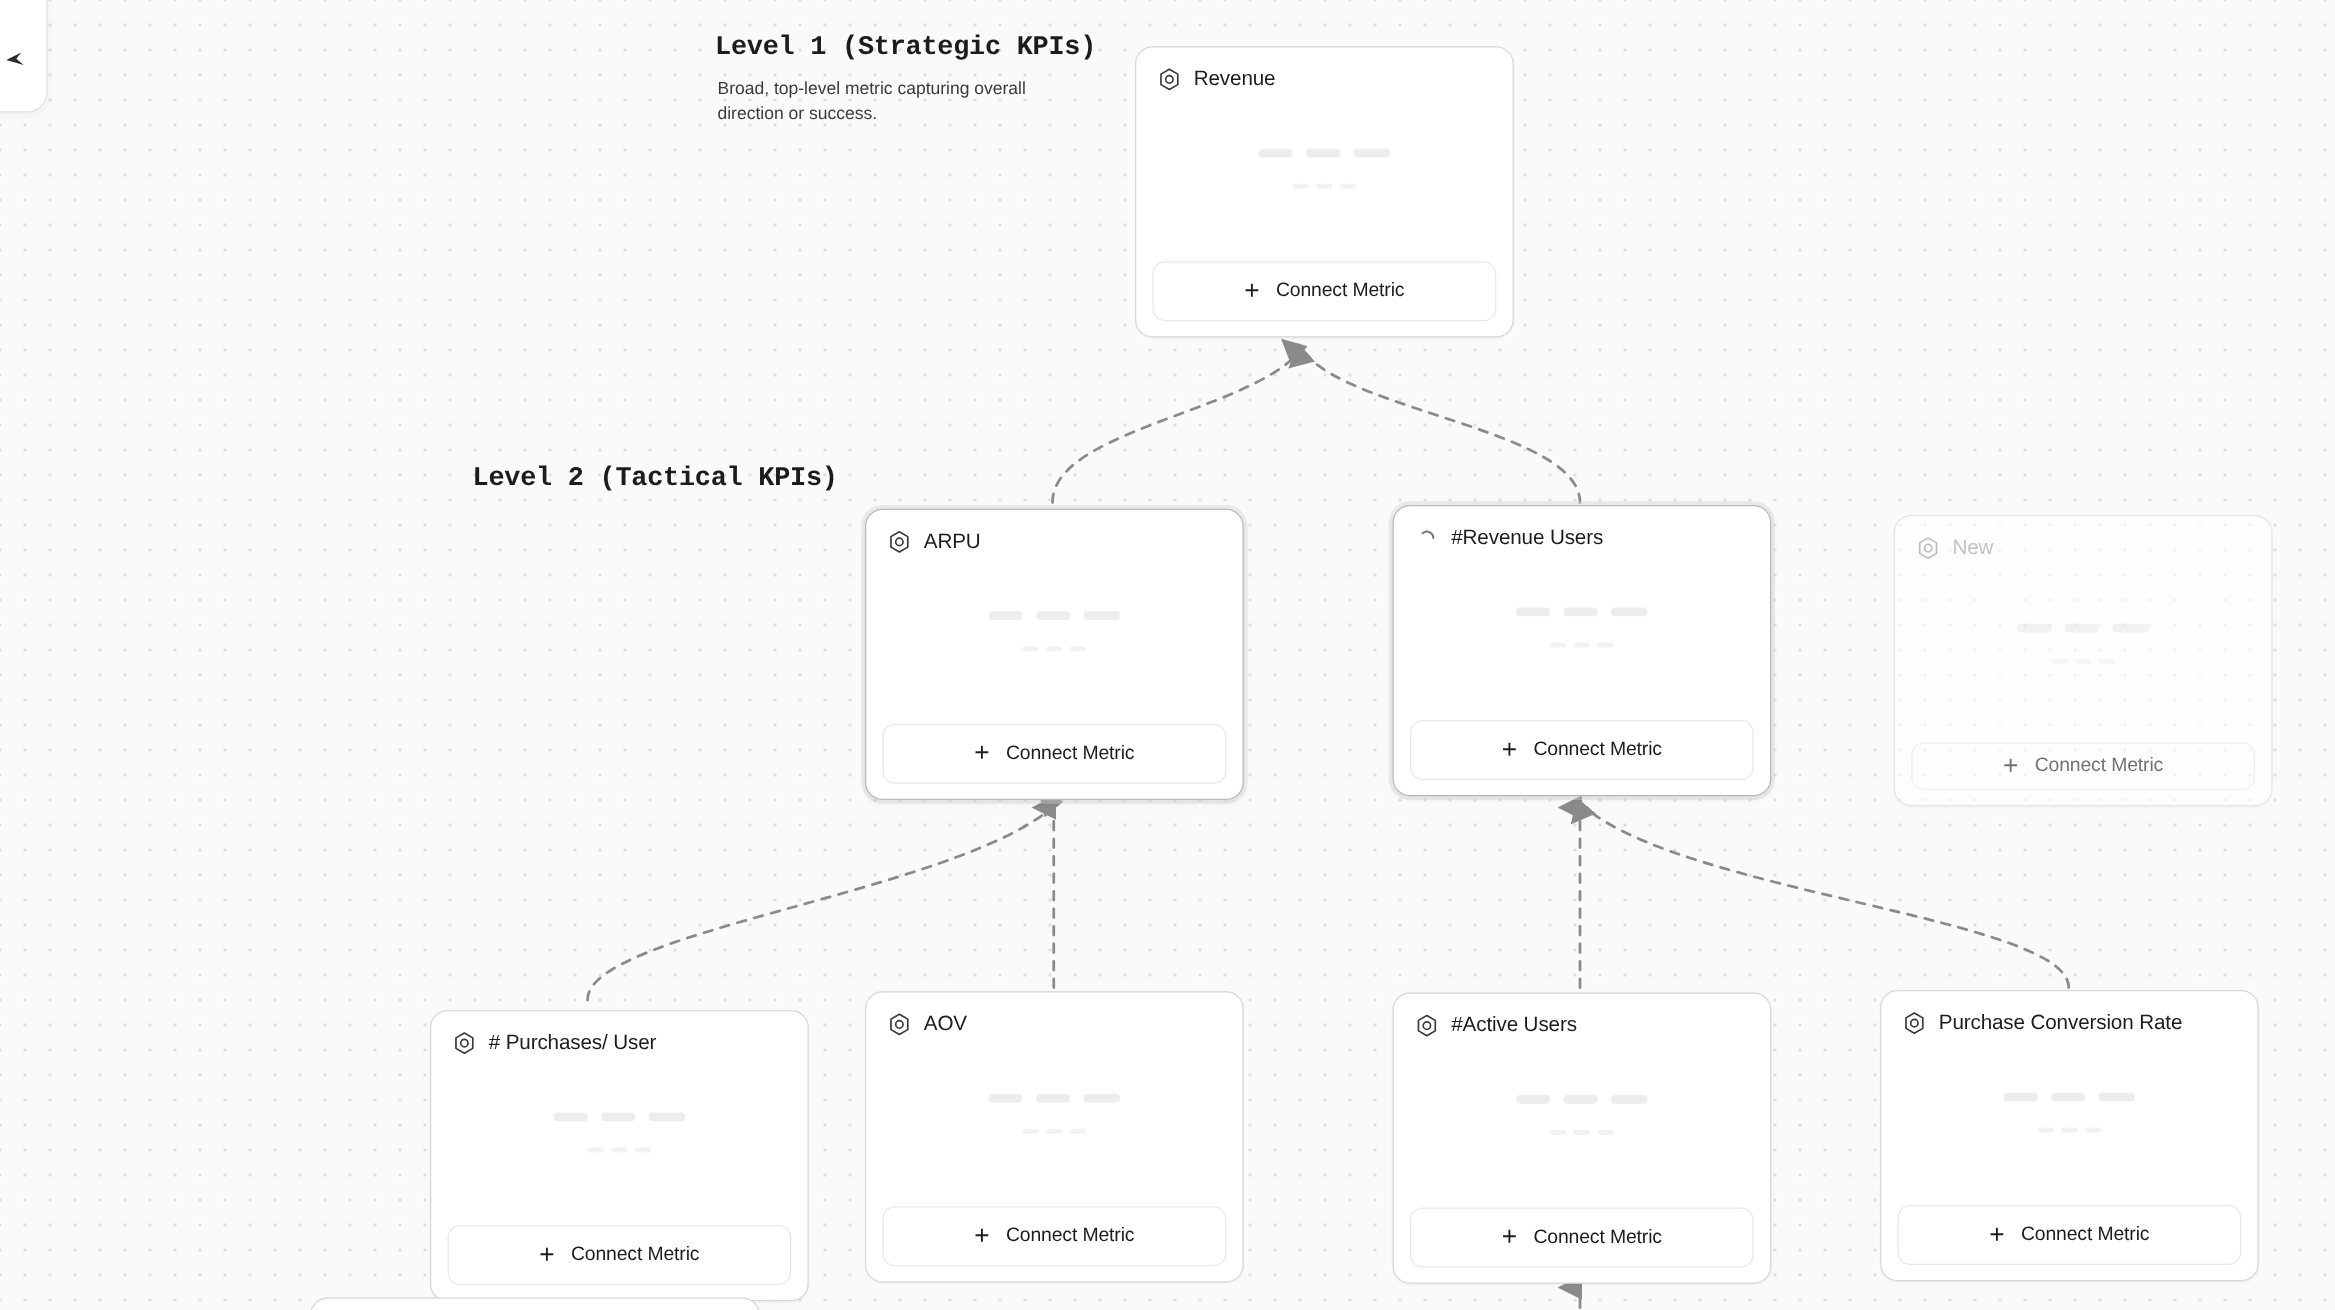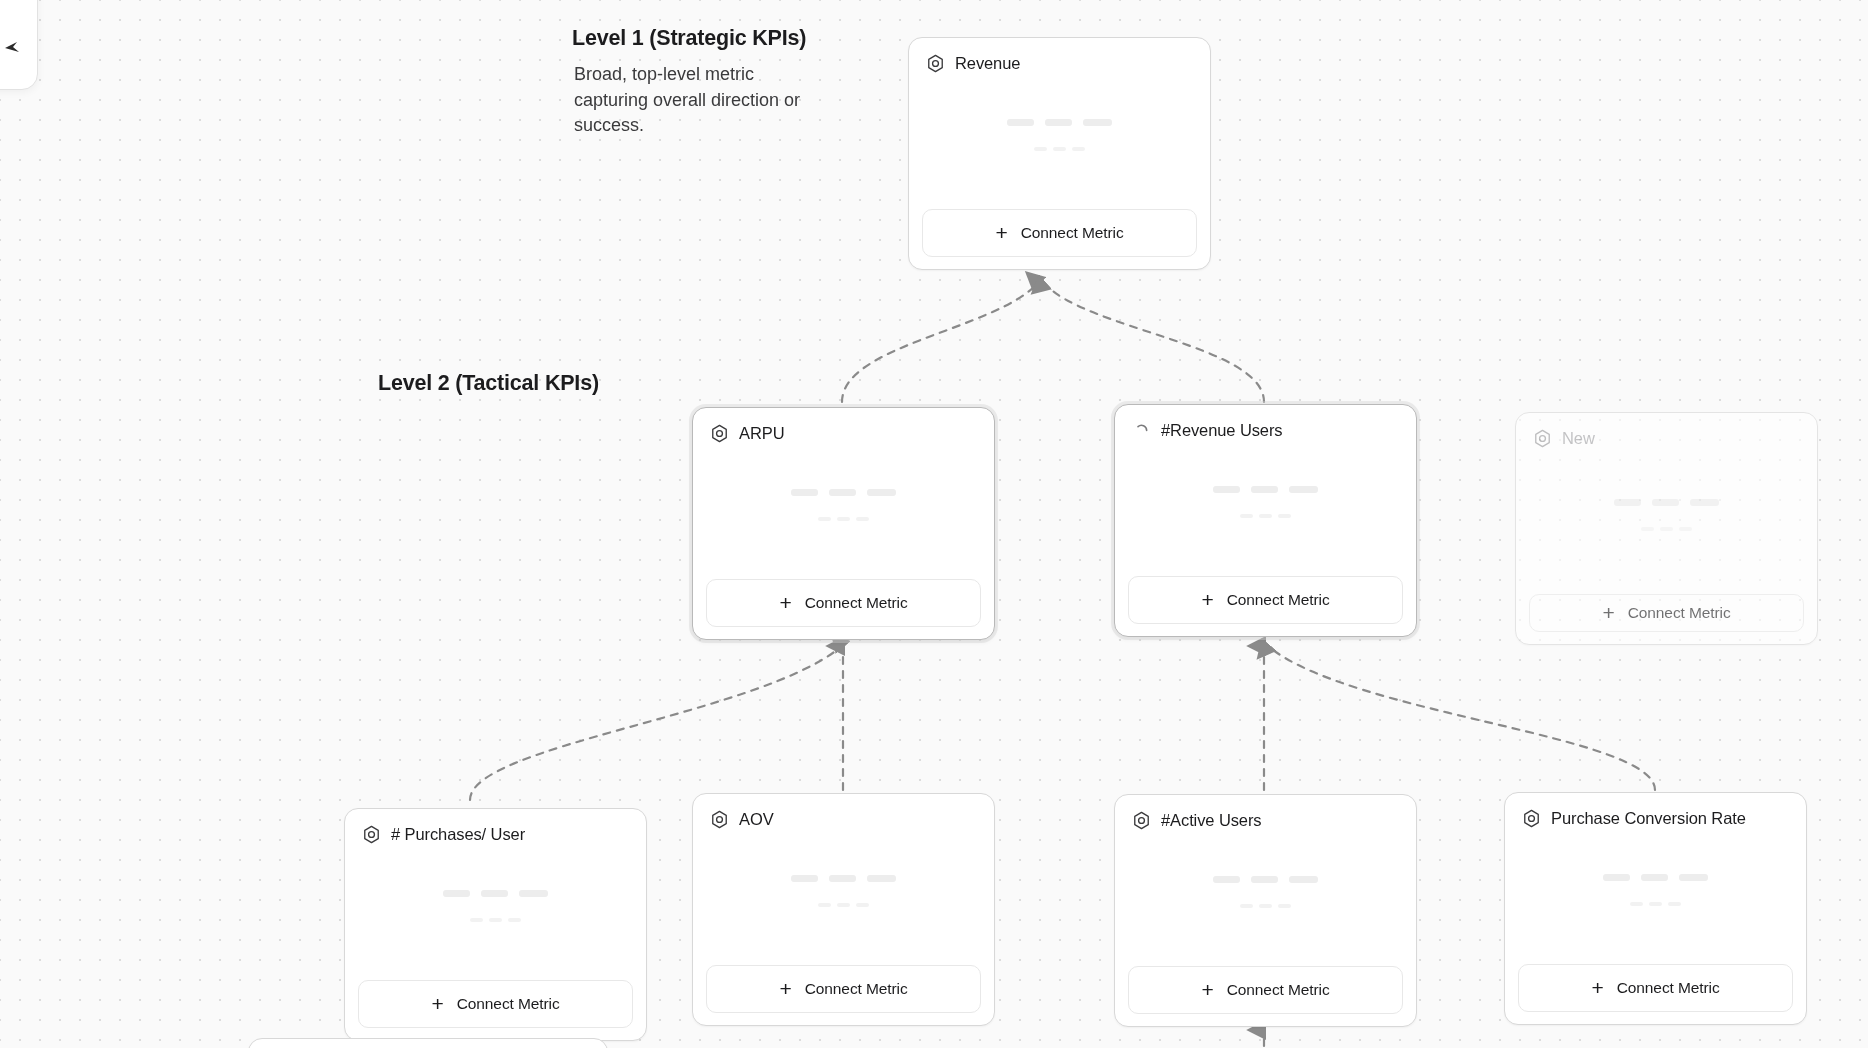--- a/index.html
+++ b/index.html
@@ -26,24 +26,25 @@
     z-index: 1;
   }
   
   .level-label { position: absolute; z-index: 2; }
   .level-title {
     font-size: 21.5px;
     font-weight: 700;
     color: #1c1c1e;
     letter-spacing: -0.2px;
     white-space: nowrap;
+    font-family: Liberation Mono, monospace;
   }
   .level-desc {
     margin-top: 11px;
-    font-size: 18px;
+    font-size: 14px;
     line-height: 1.42;
     color: #3a3a3c;
     max-width: 250px;
   }
   .level-desc.indent { margin-left: 2px; }
 
   
   .card {
     position: absolute;
     background: #ffffff;

